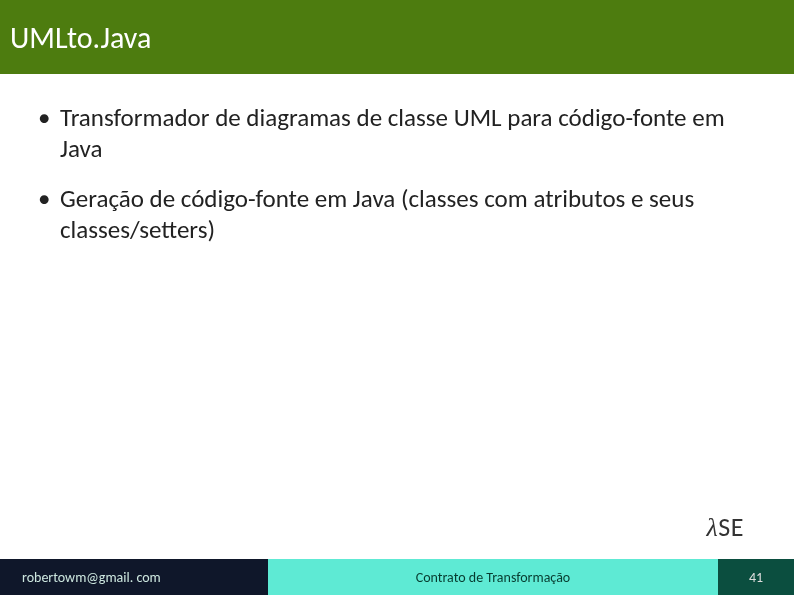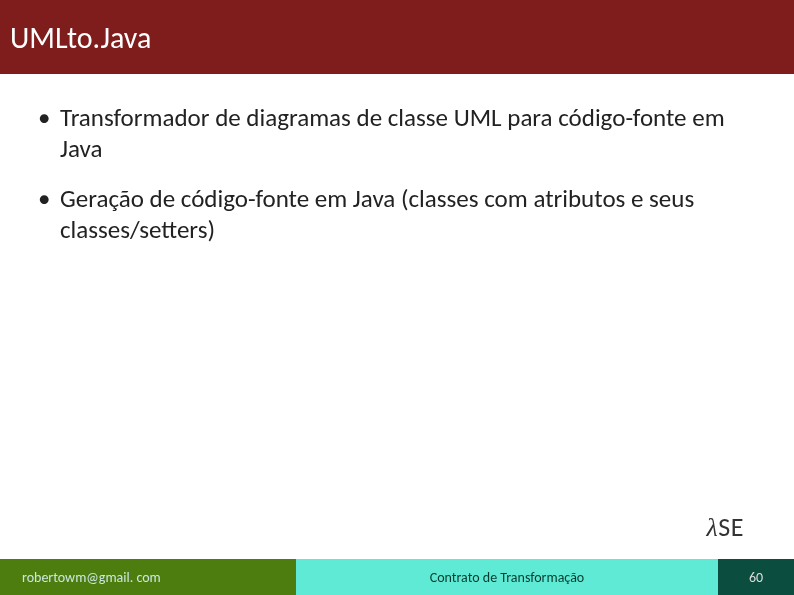--- a/index.html
+++ b/index.html
@@ -1,27 +1,27 @@
 <!DOCTYPE html>
 <html><head>
 <meta charset="utf-8">
 <style>
   * { margin: 0; padding: 0; box-sizing: border-box; }
   html, body { width: 794px; height: 595px; font-family: "Segoe UI", Calibri, Arial, sans-serif; background: #fff; overflow: hidden; }
   .slide { width: 794px; height: 595px; position: relative; display: flex; flex-direction: column; }
-  .header { background: #7f1d1d; height: 74px; display: flex; align-items: center; padding-left: 10px; }
+  .header { background: #4d7c0f; height: 74px; display: flex; align-items: center; padding-left: 10px; }
   .header-title { color: #fff; font-size: 30px; font-weight: 400; }
   .content { flex: 1; padding: 28px 44px 0 38px; }
   .bullet-list { list-style: none; }
   .bullet-item { position: relative; padding-left: 22px; margin-bottom: 18px; color: #222; font-size: 25px; line-height: 1.25; }
   .bullet-item::before { content: "•"; position: absolute; left: 0; top: 0; font-size: 25px; color: #222; }
   .logo { position: absolute; right: 50px; bottom: 52px; font-size: 26px; color: #333; letter-spacing: 0.5px; }
   .logo .lambda { font-family: "Times New Roman", serif; font-style: italic; }
   .footer { position: absolute; left: 0; bottom: 0; width: 100%; height: 36px; display: flex; }
-  .footer-left { width: 296px; background: #4d7c0f; display: flex; align-items: center; padding-left: 22px; color: #cde7df; font-size: 14px; }
+  .footer-left { width: 268px; background: #0f172a; display: flex; align-items: center; padding-left: 22px; color: #cde7df; font-size: 14px; }
   .footer-mid { flex: 1; background: #5eead4; display: flex; align-items: center; justify-content: center; color: #073c30; font-size: 14px; }
   .footer-right { width: 76px; background: #0b4e3f; display: flex; align-items: center; justify-content: center; color: #ddd; font-size: 14px; }
 </style>
 </head>
 <body>
 
 <div class="slide">
 
   <div class="header">
     <div class="header-title">UMLto.Java</div>
@@ -34,16 +34,16 @@
     </ul>
   </div>
 
   <div class="logo">
     <span class="lambda">λ</span><span>SE</span>
   </div>
 
   <div class="footer">
     <div class="footer-left">robertowm@gmail. com</div>
     <div class="footer-mid">Contrato de Transformação</div>
-    <div class="footer-right">60</div>
+    <div class="footer-right">41</div>
   </div>
 
 </div>
 
 </body></html>

